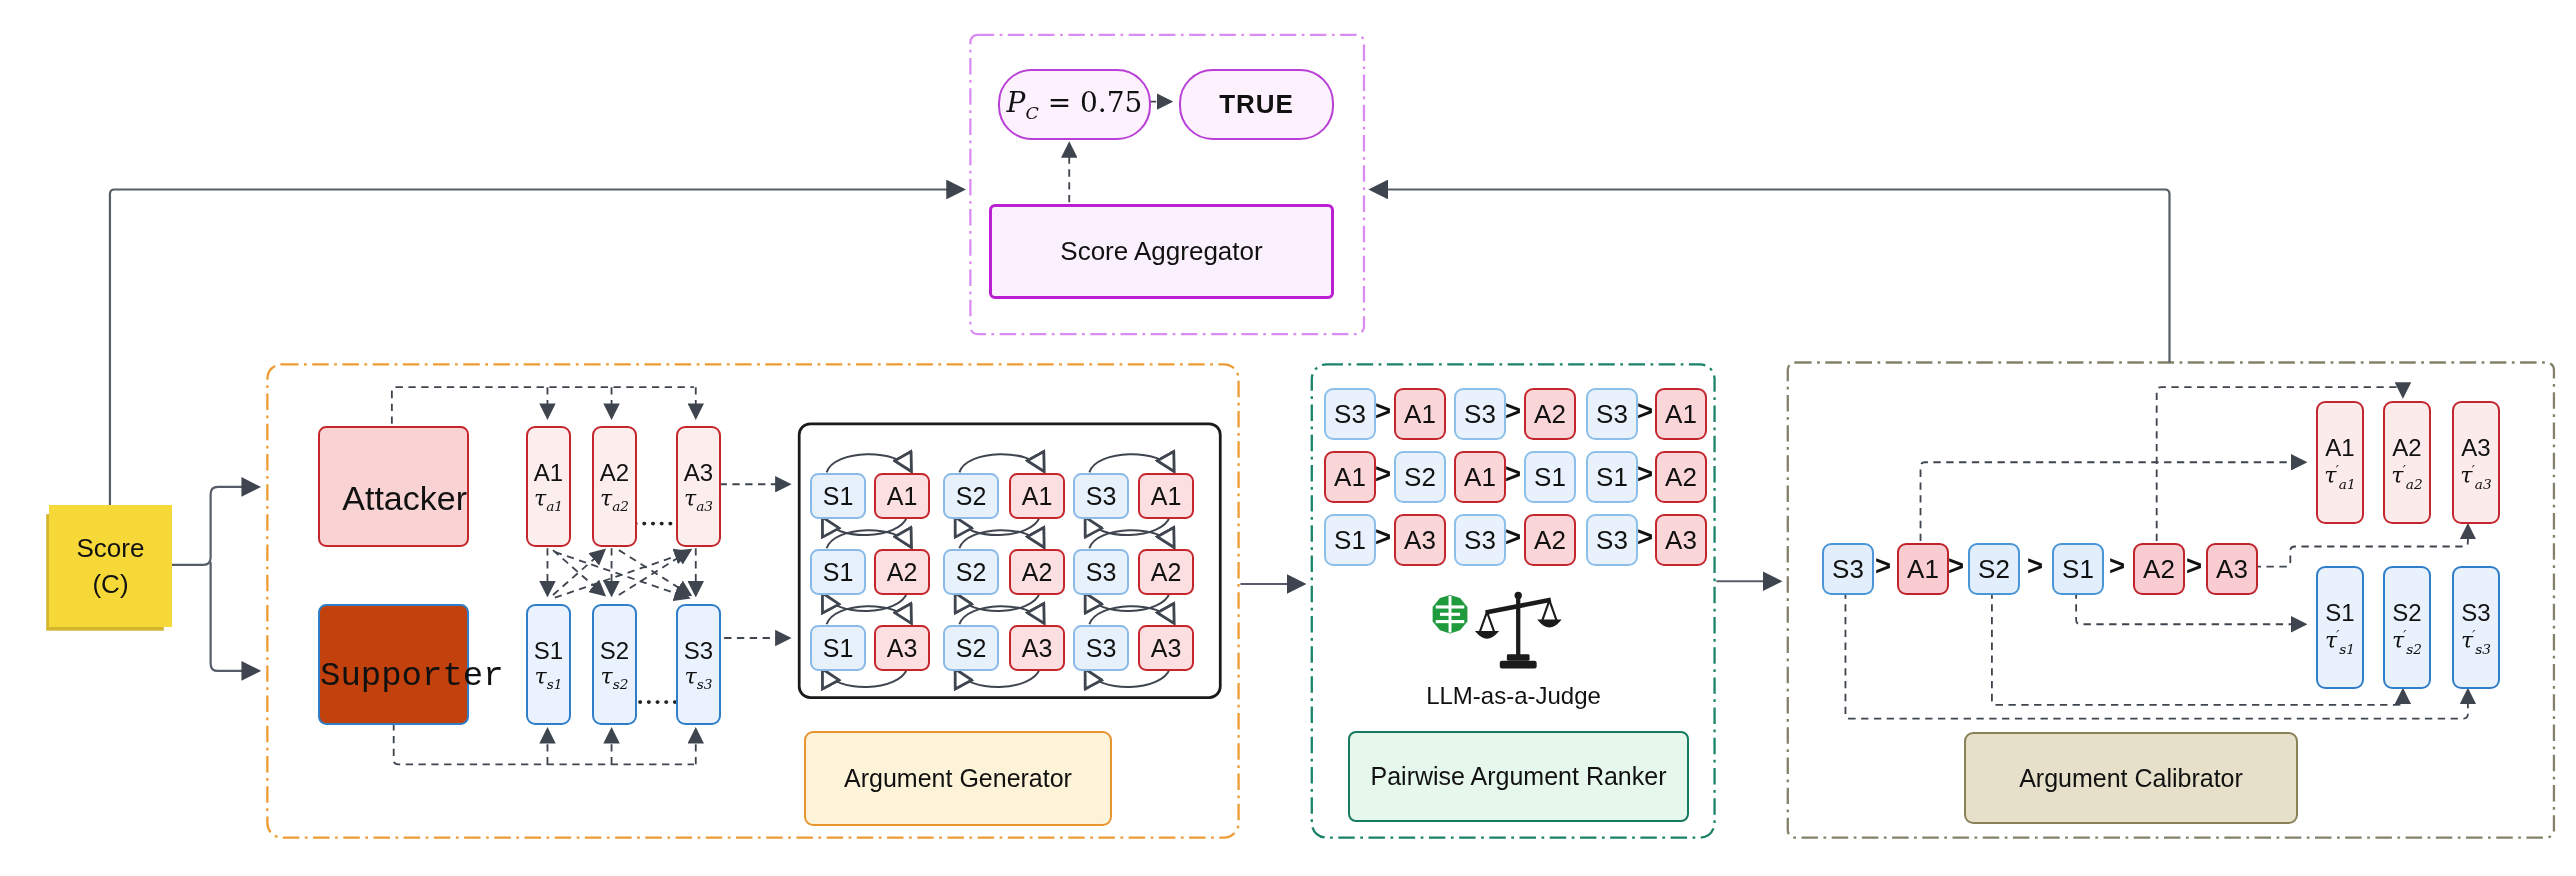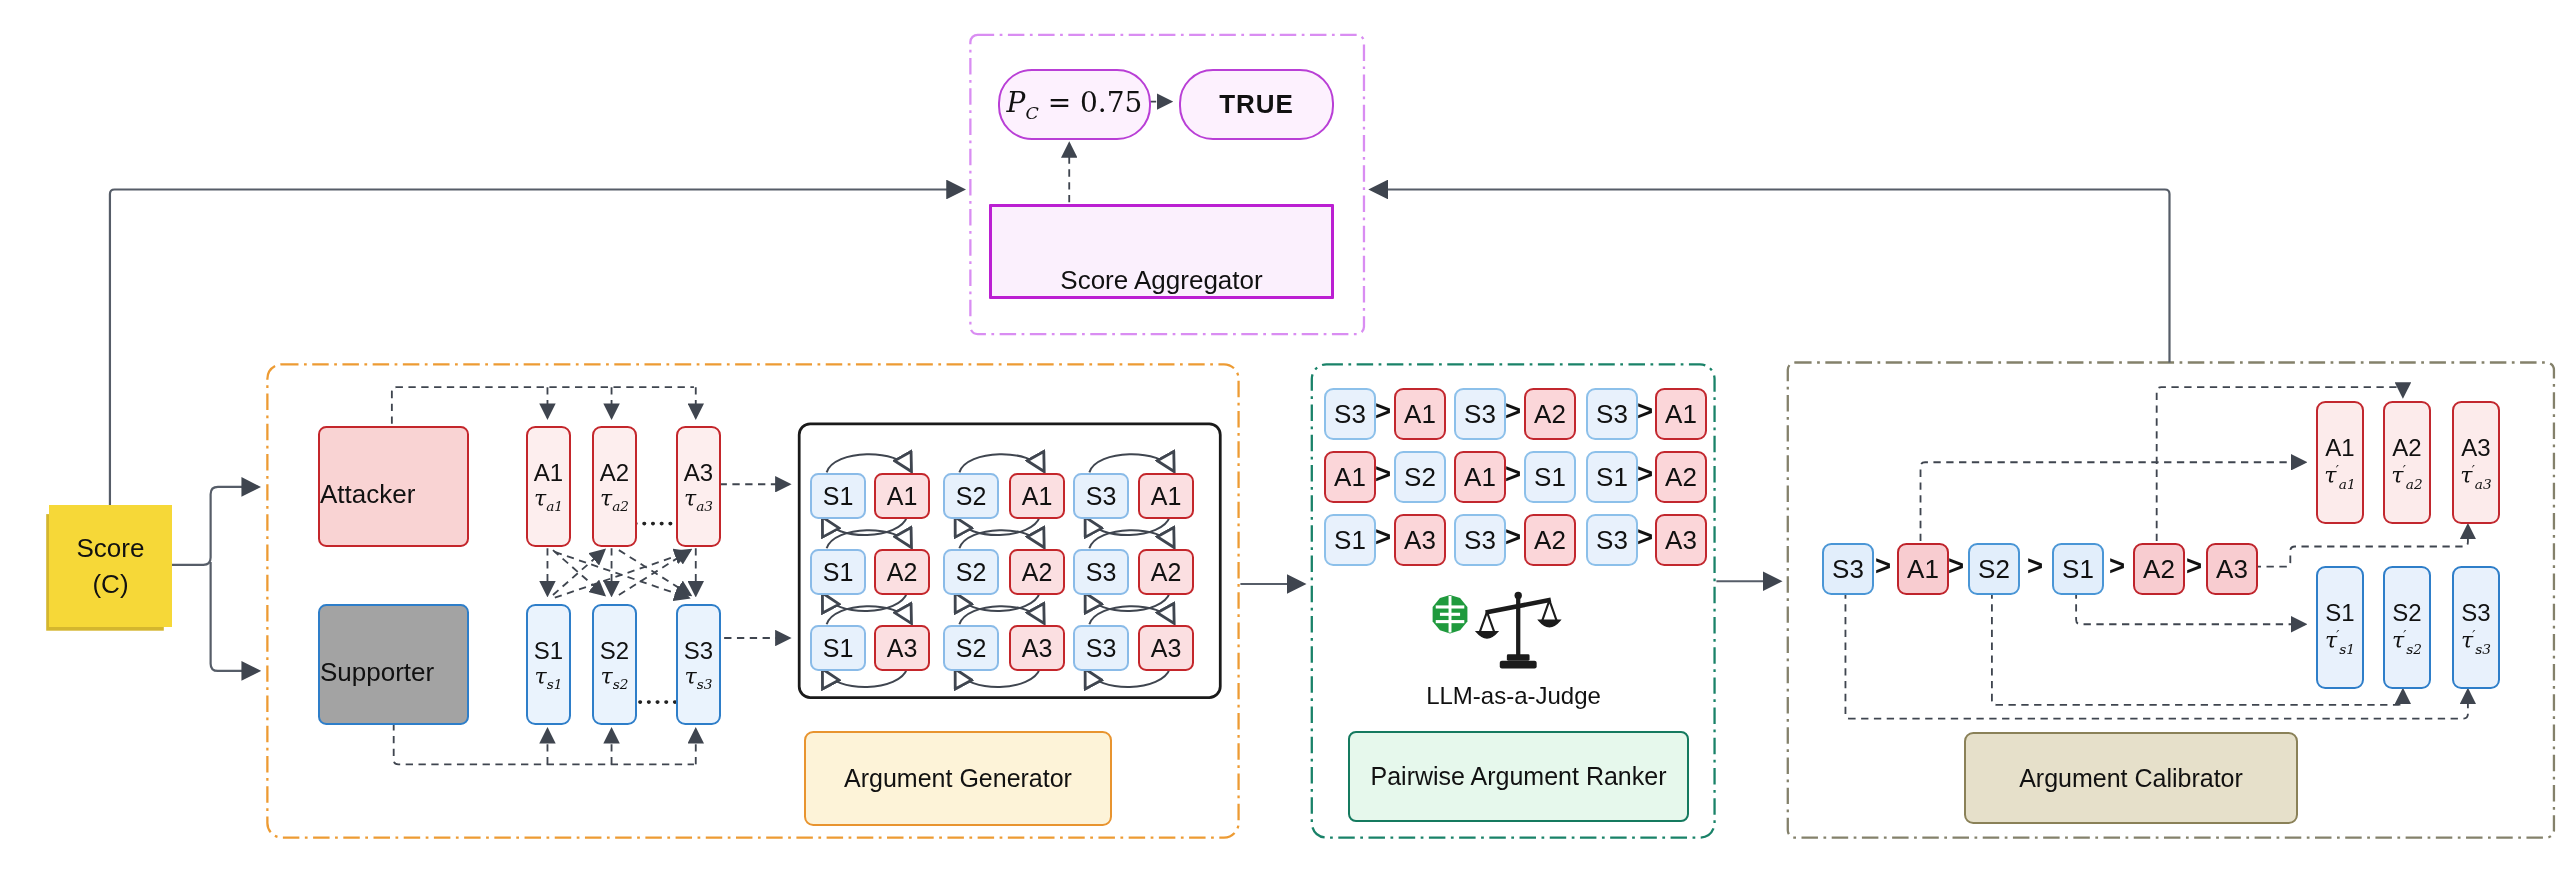--- a/index.html
+++ b/index.html
@@ -2,23 +2,23 @@
 <html style="font-size:14.6px"><head>
 <meta charset="utf-8">
 <style>
   html,body{margin:0;padding:0;background:#ffffff;}
   body{width:2576px;height:876px;position:relative;font-family:"Liberation Sans",sans-serif;color:#111;}
   svg.overlay{position:absolute;left:0;top:0;z-index:1;}
 
   
   .rolebox{width:147px;height:117px;border-radius:8.2px;display:flex;flex-direction:column;z-index:2;position:absolute;}
   .rolebox .ric{margin:9.2px 0 0 9.2px;}
-  .rolebox .rlabel{font-size:26px;text-align:left;margin-top:1.8px;}
+  .rolebox .rlabel{font-size:34px;text-align:right;margin-top:1.8px;}
   .attacker{background:#f9d3d3;border:2.7px solid #c4262b;}
-  .supporter{background:#a3a3a3;border:2.7px solid #2e7ec9;}
+  .supporter{background:#c2410c;border:2.7px solid #2e7ec9;font-family:Liberation Mono, monospace;}
 
   
   .pill-v{position:absolute;z-index:2;width:41px;height:117px;border-radius:9.2px;display:flex;flex-direction:column;align-items:center;justify-content:center;gap:0.9px;}
   .a-style{background:#fdeeee;border:2.3px solid #c4262b;}
   .s-style{background:#eaf3fd;border:2.3px solid #2e7ec9;}
   .pname{font-size:24px;}
   .tau{font-family:"DejaVu Serif",serif;font-style:italic;font-size:22px;line-height:1;}
   .tau sub{font-size:13.7px;}
   .tau sup{font-size:13.7px;margin-left:-0.9px;}
 
@@ -48,21 +48,21 @@
   .lb-gen{background:#fdf3d8;border:2.7px solid #e8942f;}
   .lb-rank{background:#e6f8ec;border:2.7px solid #157a5f;}
   .lb-cal{background:#e6e0ca;border:2.7px solid #8a8158;}
 
   
   .agpill{position:absolute;z-index:2;background:#fdf1fe;border:2.3px solid #b93fd6;border-radius:34px;display:flex;align-items:center;justify-content:center;}
   .pcmath{font-family:"DejaVu Serif",serif;font-size:28px;}
   .pcmath i{font-style:italic;}
   .pcmath sub{font-size:17.4px;font-style:italic;}
   .truetxt{font-size:26px;font-weight:bold;letter-spacing:0.9px;}
-  .sabox{position:absolute;z-index:2;background:#fbf0fd;border:3.2px solid #bb1fd2;border-radius:1px;display:flex;align-items:flex-end;justify-content:center;font-size:26px;}
+  .sabox{position:absolute;z-index:2;background:#fbf0fd;border:3.2px solid #bb1fd2;border-radius:6px;display:flex;align-items:center;justify-content:center;font-size:26px;}
 
   
   .claim{position:absolute;z-index:2;background:#f6d838;width:123px;height:122px;display:flex;flex-direction:column;align-items:center;justify-content:center;font-size:26px;line-height:1.4;box-shadow:-5.5px 6.4px 0 -2.7px #d4b62e;}
 
   .judgetxt{position:absolute;z-index:2;font-size:24px;text-align:center;}
 </style>
 </head>
 <body>
 
 <svg class="overlay" width="2576" height="876" viewBox="0 0 2814 957">

